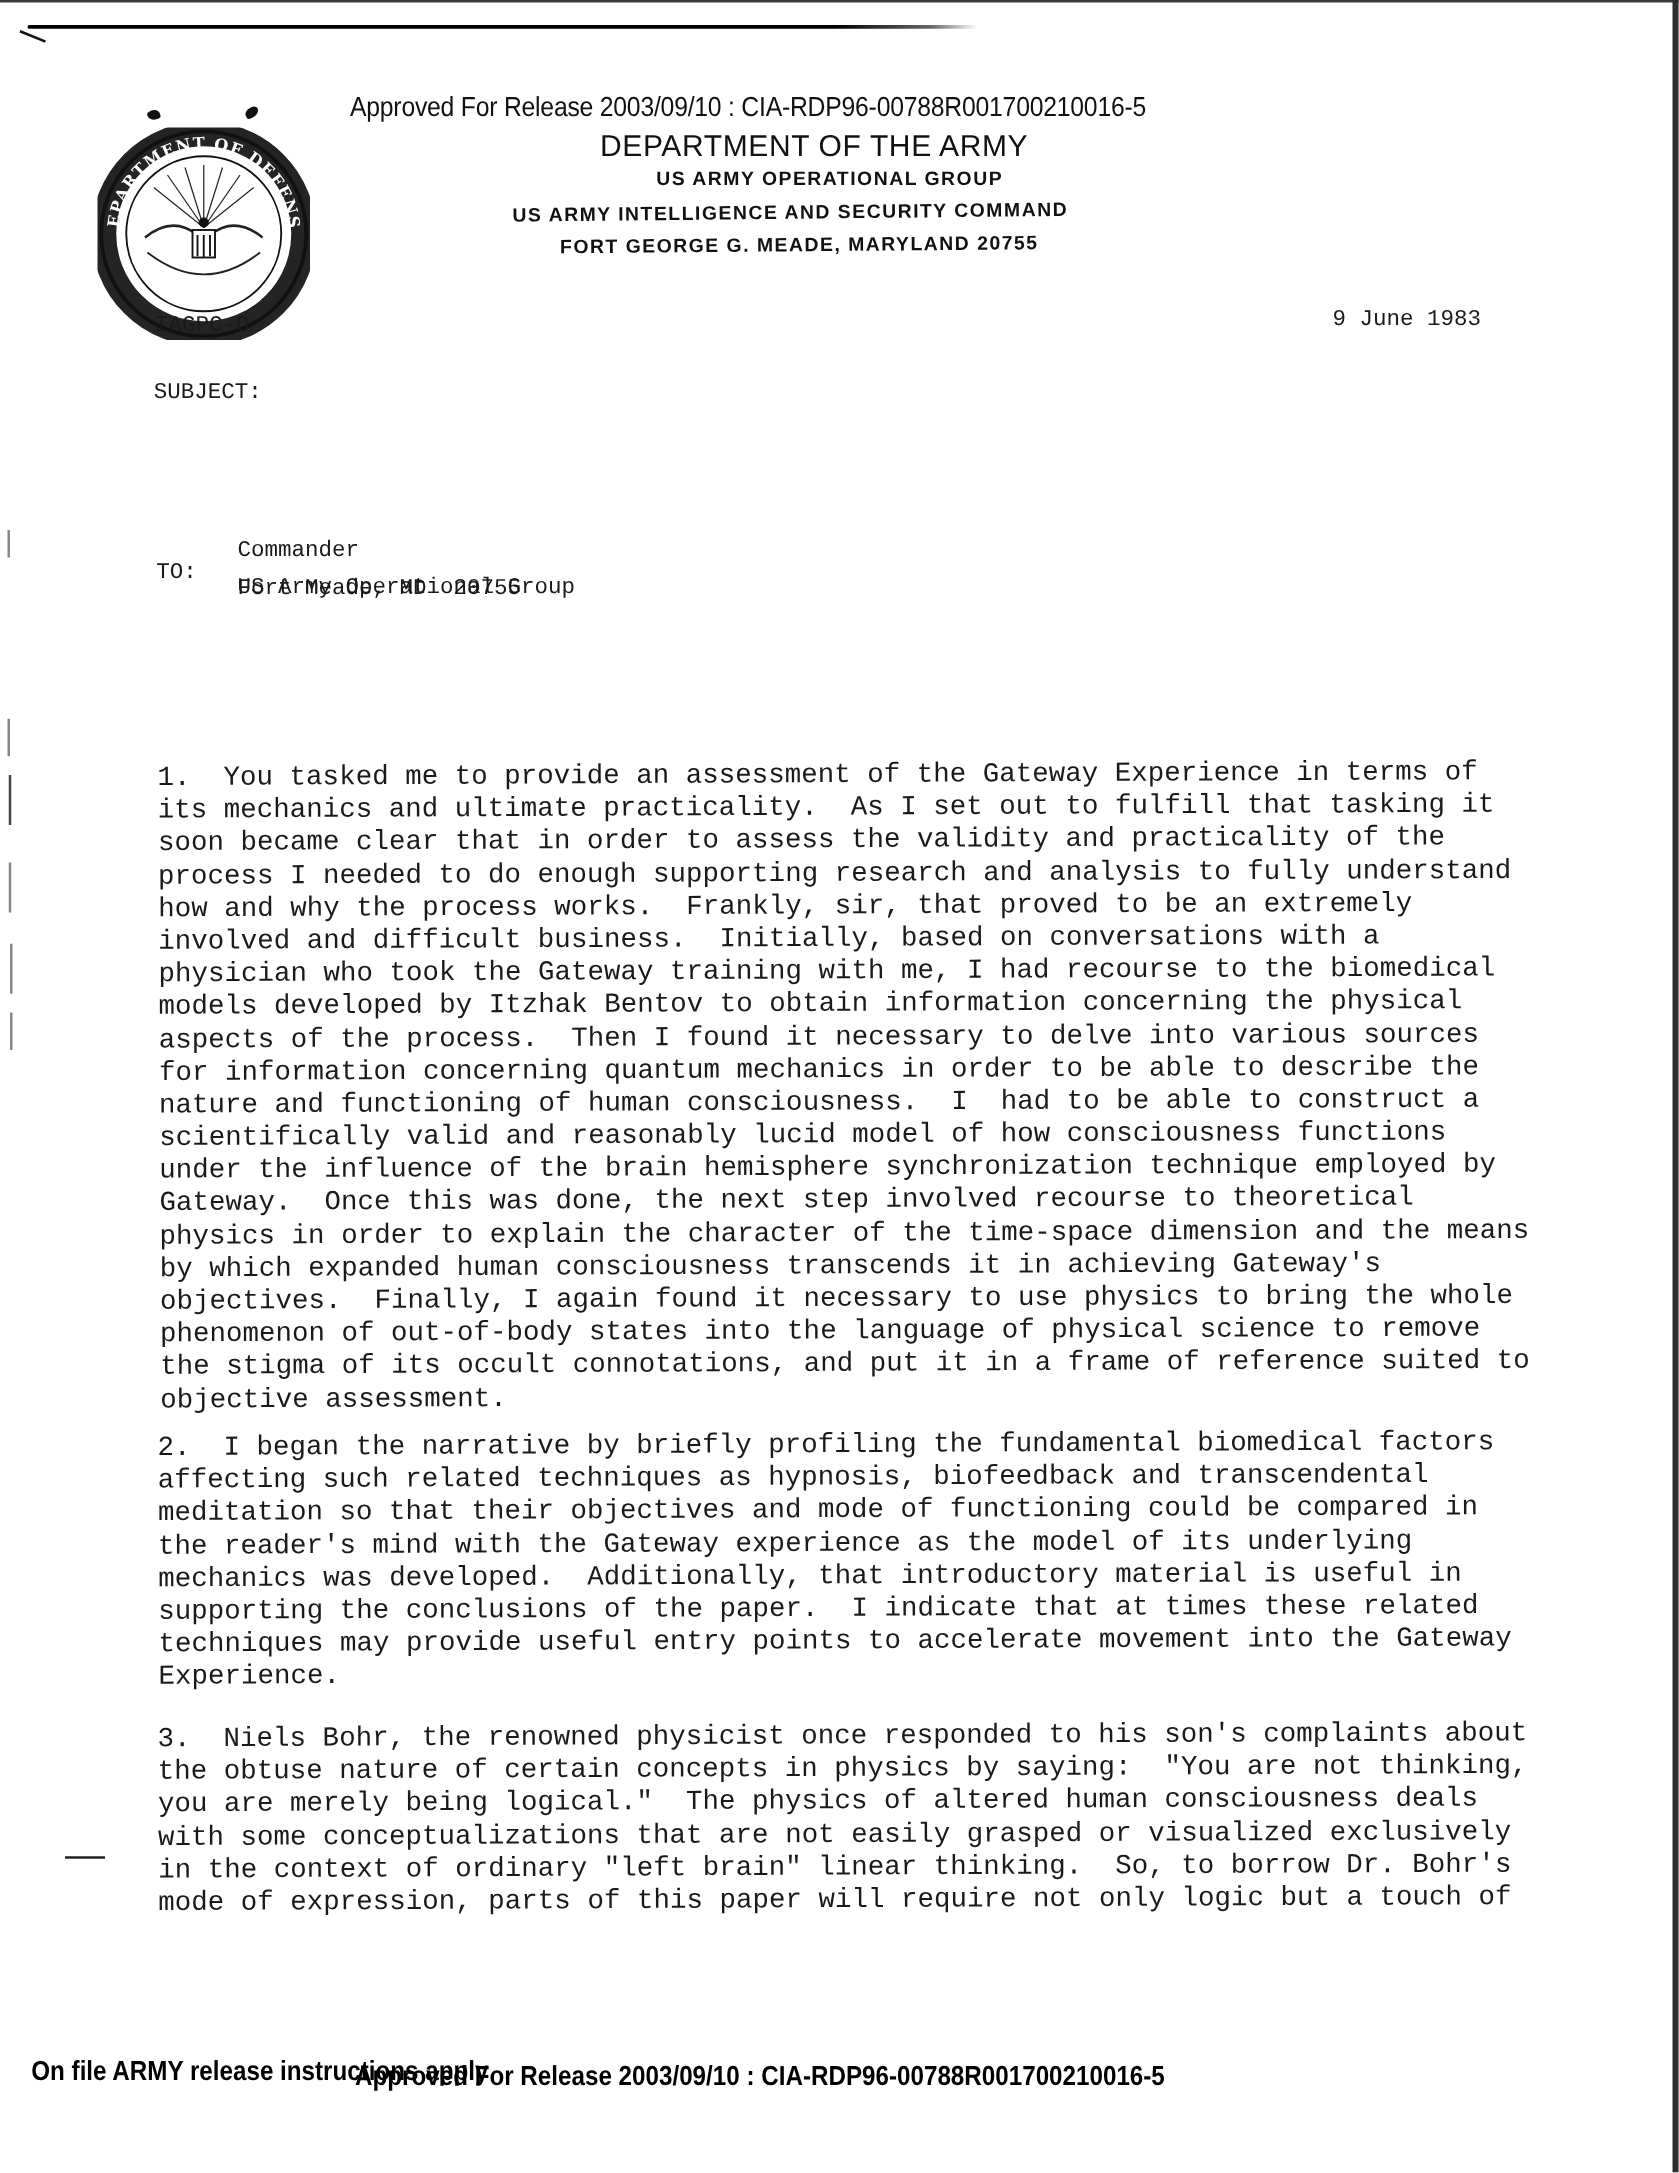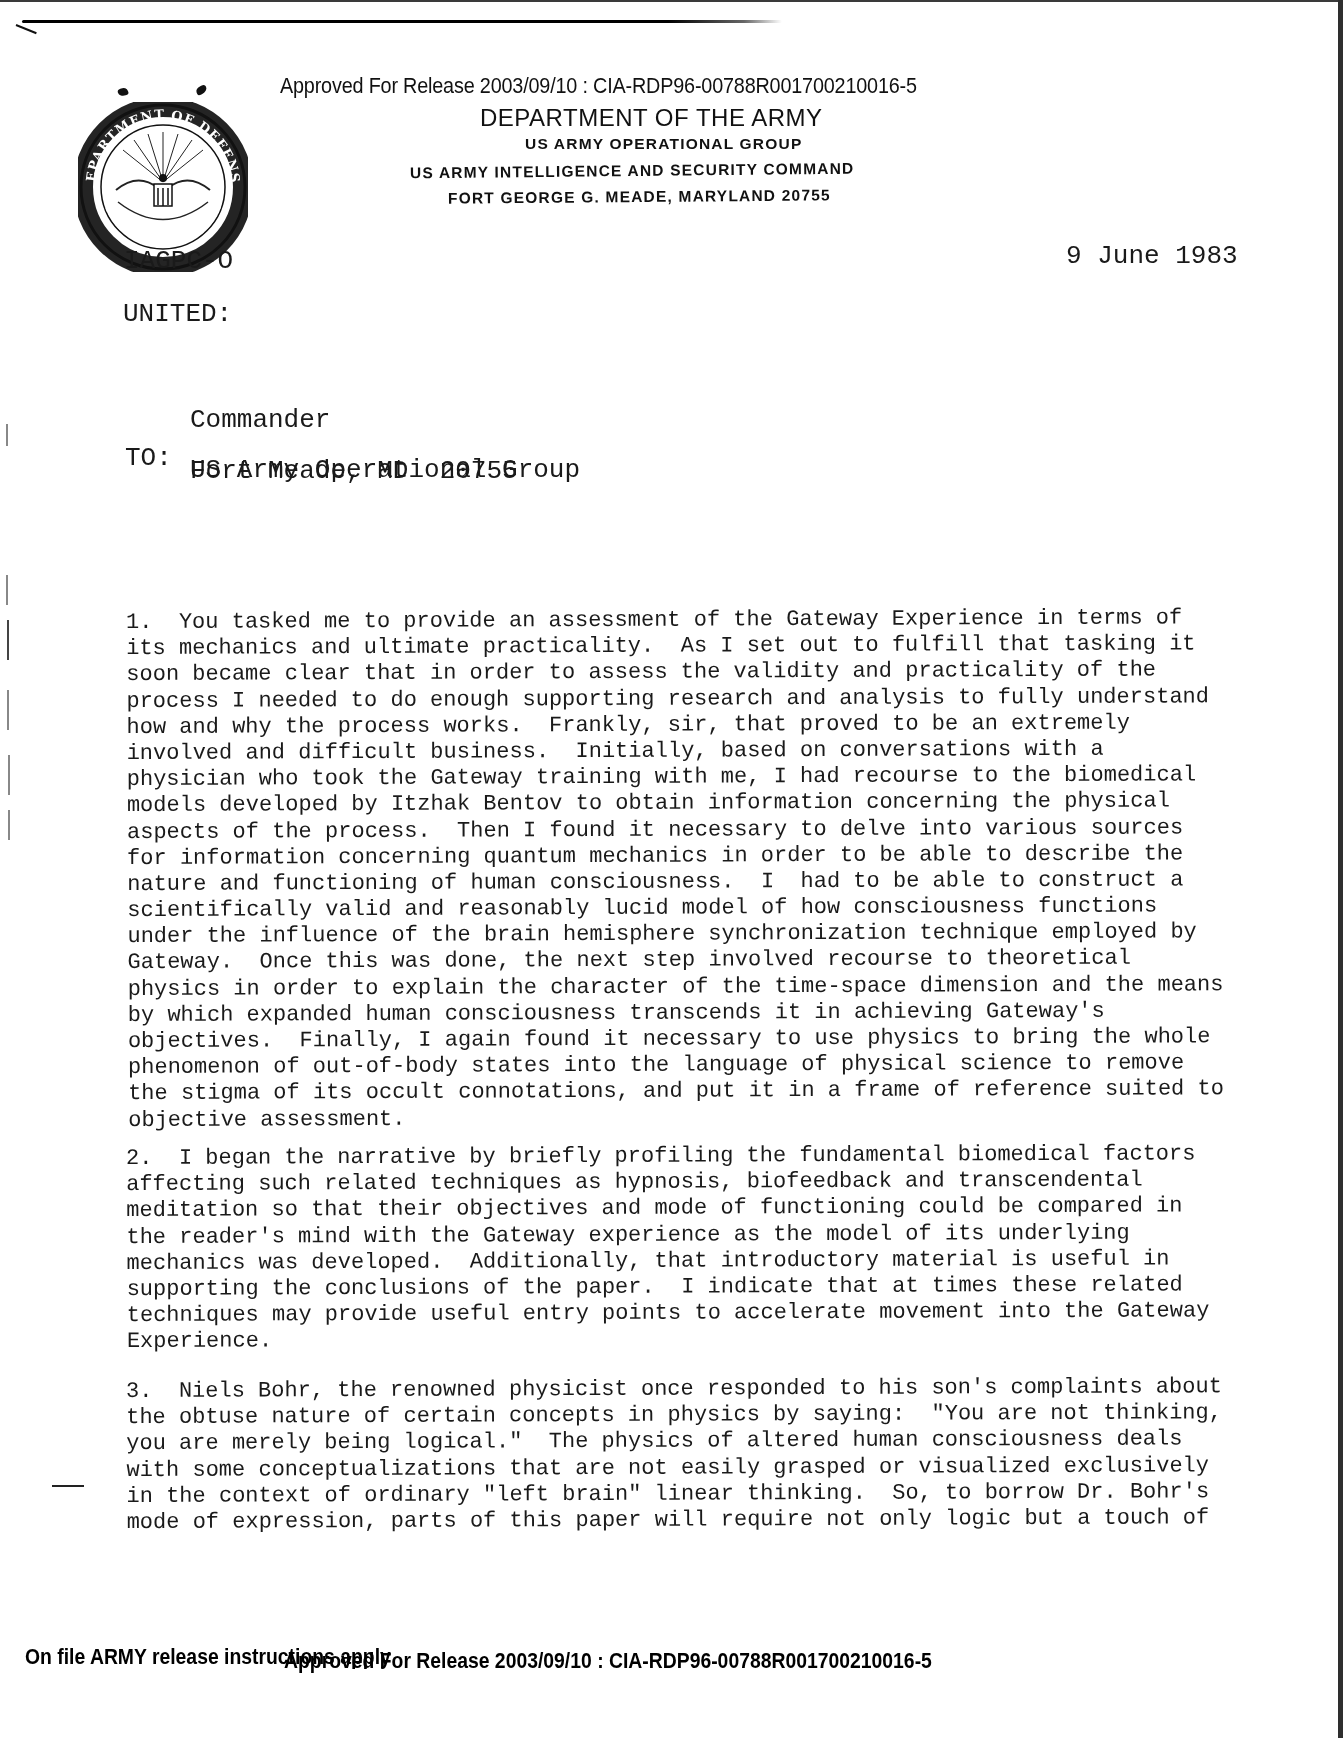--- a/index.html
+++ b/index.html
@@ -6,21 +6,21 @@
   body { width:1343px; height:1738px; background:#ffffff; position:relative; overflow:hidden; }
   .page { position:absolute; left:0; top:0; width:1343px; height:1738px; background:#ffffff; }
   .frame-top { position:absolute; left:0; top:0; width:1343px; height:2px; background:#3a3a3a; }
   .frame-right { position:absolute; right:0; top:0; width:5px; height:1738px; background:#2e2e2e; }
   .rule-top { position:absolute; left:22px; top:20px; width:760px; height:3px; background:linear-gradient(90deg,#000 0%,#000 85%,#666 95%,rgba(0,0,0,0) 100%); border-radius:2px; }
   .rule-tick { position:absolute; left:16px; top:24px; width:22px; height:2px; background:#111; transform:rotate(22deg); transform-origin:left center; }
   .hdr { position:absolute; font-family:"Liberation Sans", sans-serif; color:#111; white-space:nowrap; }
   .release { font-size:22px; transform:scaleX(0.9); transform-origin:left top; letter-spacing:-0.2px; }
   .dept { font-size:24px; letter-spacing:0.5px;text-align:right; }
   .sub { font-size:15.5px; font-weight:bold; letter-spacing:1.2px; }
-  .mono { position:absolute; font-family:"Liberation Mono", "DejaVu Sans Mono", monospace; font-size:26px; color:#1a1a1a; white-space:pre; line-height:26px; }
+  .mono { position:absolute; font-family:"Liberation Mono", "DejaVu Sans Mono", monospace; font-size:18px; color:#1a1a1a; white-space:pre; line-height:26px; }
   .para { position:absolute; left:126px; font-family:"Liberation Mono", "DejaVu Sans Mono", monospace; font-size:22px; color:#1a1a1a; white-space:pre; line-height:26.2px; margin:0; }
   .para .ln { display:block; height:26.2px; }
   .footer { position:absolute; font-family:"Liberation Sans", sans-serif; font-weight:bold; font-size:22px; color:#000; white-space:nowrap; transform:scaleX(0.88); transform-origin:left top; }
   .seal { position:absolute; left:78px; top:102px; width:170px; height:170px; }
   .speck { position:absolute; background:#888; }
   .margin-dash { position:absolute; left:52px; top:1485px; width:32px; height:2px; background:#222; }
 </style>
 </head>
 <body>
 
@@ -79,24 +79,24 @@
 
   <div class="hdr release" style="left:280px;top:73px;">Approved For Release 2003/09/10 : CIA-RDP96-00788R001700210016-5</div>
   <div class="hdr dept" style="left:480px;top:104px;">DEPARTMENT OF THE ARMY</div>
   <div class="hdr sub" style="left:525px;top:135px;">US ARMY OPERATIONAL GROUP</div>
   <div class="hdr sub" style="left:410px;top:162px;transform:rotate(-0.6deg);">US ARMY INTELLIGENCE AND SECURITY COMMAND</div>
   <div class="hdr sub" style="left:448px;top:188px;transform:rotate(-0.5deg);">FORT GEORGE G. MEADE, MARYLAND  20755</div>
 
   <div class="mono" style="left:124px;top:248px;">IAGPC-O</div>
   <div class="mono" style="left:1042px;top:243px;margin-left:24px;">9 June 1983</div>
 
-  <div class="mono" style="left:123px;top:301px;">UNITED:</div>
+  <div class="mono" style="left:123px;top:301px;">SUBJECT:</div>
 
   <div class="mono" style="left:125px;top:445px;text-align:center;">TO:</div>
-  <div class="mono" style="left:190px;top:407px;">Commander</div>
+  <div class="mono" style="left:190px;top:428px;">Commander</div>
   <div class="mono" style="left:190px;top:457px;">US Army Operational Group</div>
   <div class="mono" style="left:190px;top:458px;">Fort Meade, MD  20755</div>
 
   <div class="para" id="para-0" style="top:610px;transform:rotate(-0.25deg);transform-origin:left top;"><span class="ln">1.  You tasked me to provide an assessment of the Gateway Experience in terms of</span><span class="ln">its mechanics and ultimate practicality.  As I set out to fulfill that tasking it</span><span class="ln">soon became clear that in order to assess the validity and practicality of the</span><span class="ln">process I needed to do enough supporting research and analysis to fully understand</span><span class="ln">how and why the process works.  Frankly, sir, that proved to be an extremely</span><span class="ln">involved and difficult business.  Initially, based on conversations with a</span><span class="ln">physician who took the Gateway training with me, I had recourse to the biomedical</span><span class="ln">models developed by Itzhak Bentov to obtain information concerning the physical</span><span class="ln">aspects of the process.  Then I found it necessary to delve into various sources</span><span class="ln">for information concerning quantum mechanics in order to be able to describe the</span><span class="ln">nature and functioning of human consciousness.  I  had to be able to construct a</span><span class="ln">scientifically valid and reasonably lucid model of how consciousness functions</span><span class="ln">under the influence of the brain hemisphere synchronization technique employed by</span><span class="ln">Gateway.  Once this was done, the next step involved recourse to theoretical</span><span class="ln">physics in order to explain the character of the time-space dimension and the means</span><span class="ln">by which expanded human consciousness transcends it in achieving Gateway's</span><span class="ln">objectives.  Finally, I again found it necessary to use physics to bring the whole</span><span class="ln">phenomenon of out-of-body states into the language of physical science to remove</span><span class="ln">the stigma of its occult connotations, and put it in a frame of reference suited to</span><span class="ln">objective assessment.</span></div>
   <div class="para" id="para-1" style="top:1146px;transform:rotate(-0.25deg);transform-origin:left top;"><span class="ln">2.  I began the narrative by briefly profiling the fundamental biomedical factors</span><span class="ln">affecting such related techniques as hypnosis, biofeedback and transcendental</span><span class="ln">meditation so that their objectives and mode of functioning could be compared in</span><span class="ln">the reader's mind with the Gateway experience as the model of its underlying</span><span class="ln">mechanics was developed.  Additionally, that introductory material is useful in</span><span class="ln">supporting the conclusions of the paper.  I indicate that at times these related</span><span class="ln">techniques may provide useful entry points to accelerate movement into the Gateway</span><span class="ln">Experience.</span></div>
   <div class="para" id="para-2" style="top:1379px;transform:rotate(-0.25deg);transform-origin:left top;"><span class="ln">3.  Niels Bohr, the renowned physicist once responded to his son's complaints about</span><span class="ln">the obtuse nature of certain concepts in physics by saying:  "You are not thinking,</span><span class="ln">you are merely being logical."  The physics of altered human consciousness deals</span><span class="ln">with some conceptualizations that are not easily grasped or visualized exclusively</span><span class="ln">in the context of ordinary "left brain" linear thinking.  So, to borrow Dr. Bohr's</span><span class="ln">mode of expression, parts of this paper will require not only logic but a touch of</span></div>
 
   <div class="footer" style="left:25px;top:1644px;">On file ARMY release instructions apply</div>
   <div class="footer" style="left:284px;top:1648px;">Approved For Release 2003/09/10 : CIA-RDP96-00788R001700210016-5</div>
 </div>

